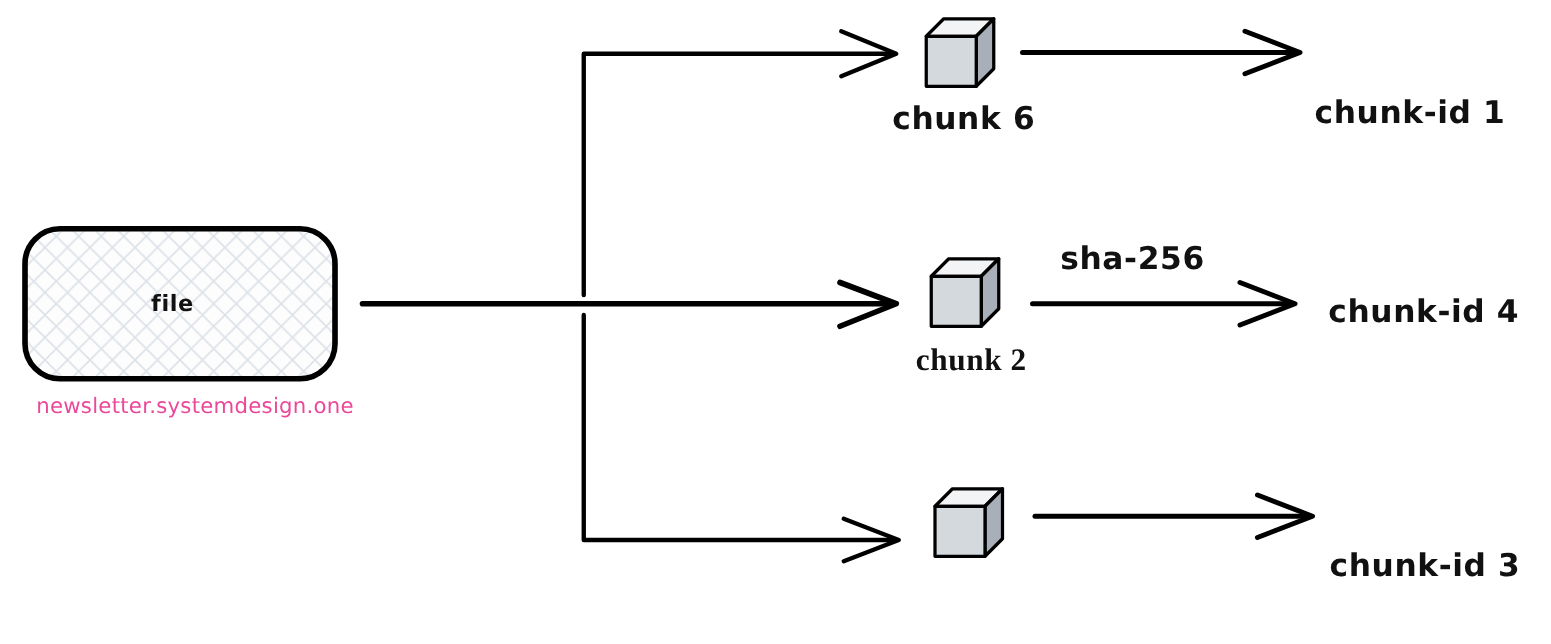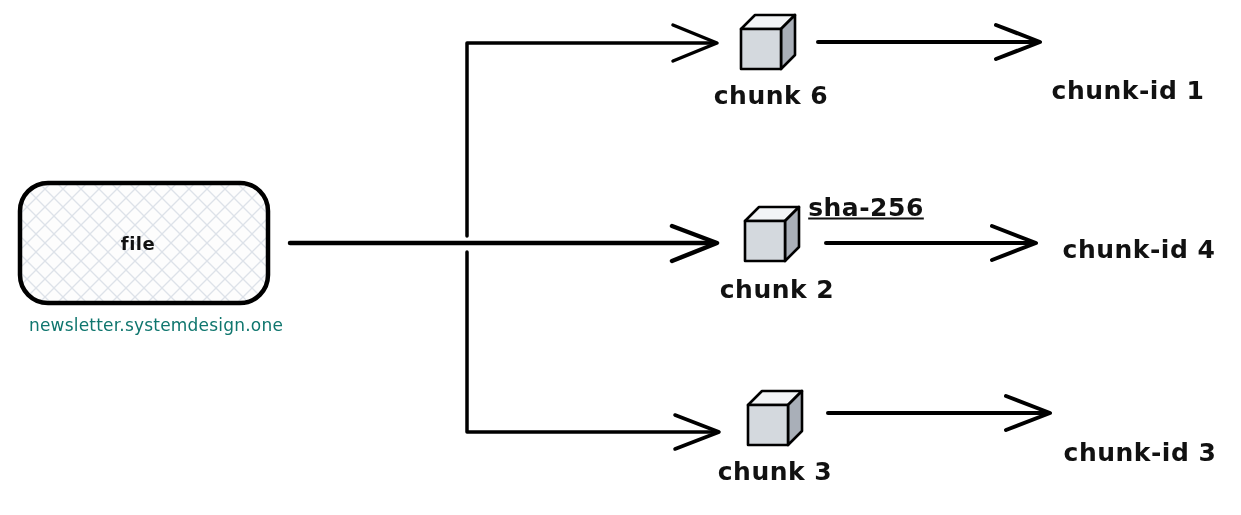--- a/index.html
+++ b/index.html
@@ -18,21 +18,21 @@
     white-space: nowrap;
     color: #111111;
     font-size: 25px;
     font-weight: 600;
     letter-spacing: 0.5px;
   }
   .label.file-label { font-size: 18px; }
   .label.watermark {
     font-size: 17px;
     font-weight: 400;
-    color: #0f766e;
+    color: #ec4899;
     letter-spacing: 0.2px;
   }
   .label.hash-label { font-size: 25px; }
 </style>
 </head>
 <body>
 
 <div class="canvas">
 
   <svg width="1241" height="515" viewBox="0 0 1241 515">
@@ -93,25 +93,24 @@
       <path d="M748 405 H788 V445 H748 Z" fill="#d4d9de"></path>
     </g>
   </svg>
 
   <div class="label file-label" style="left:138px; top:243px;">file</div>
 
   <div class="label watermark" style="left:156px; top:325px;">newsletter.systemdesign.one</div>
 
   <div class="label" style="left:771px; top:95px;">chunk 6</div>
 
-  <div class="label" style="left:777px; top:289px;">chunk 2</div>
+  <div class="label" style="left:777px; top:289px;font-family:Liberation Serif, serif;">chunk 2</div>
 
-  <div class="label" style="left:775px; top:471px;">chunk 3</div>
 
-  <div class="label hash-label" style="left:866px; top:207px;text-decoration:underline;">sha-256</div>
+  <div class="label hash-label" style="left:906px; top:207px;">sha-256</div>
 
   <div class="label" style="left:1128px; top:42px;margin-top:48px;">chunk-id 1</div>
 
   <div class="label" style="left:1139px; top:249px;">chunk-id 4</div>
 
   <div class="label" style="left:1140px; top:412px;margin-top:40px;">chunk-id 3</div>
 
 </div>
 
 </body></html>

